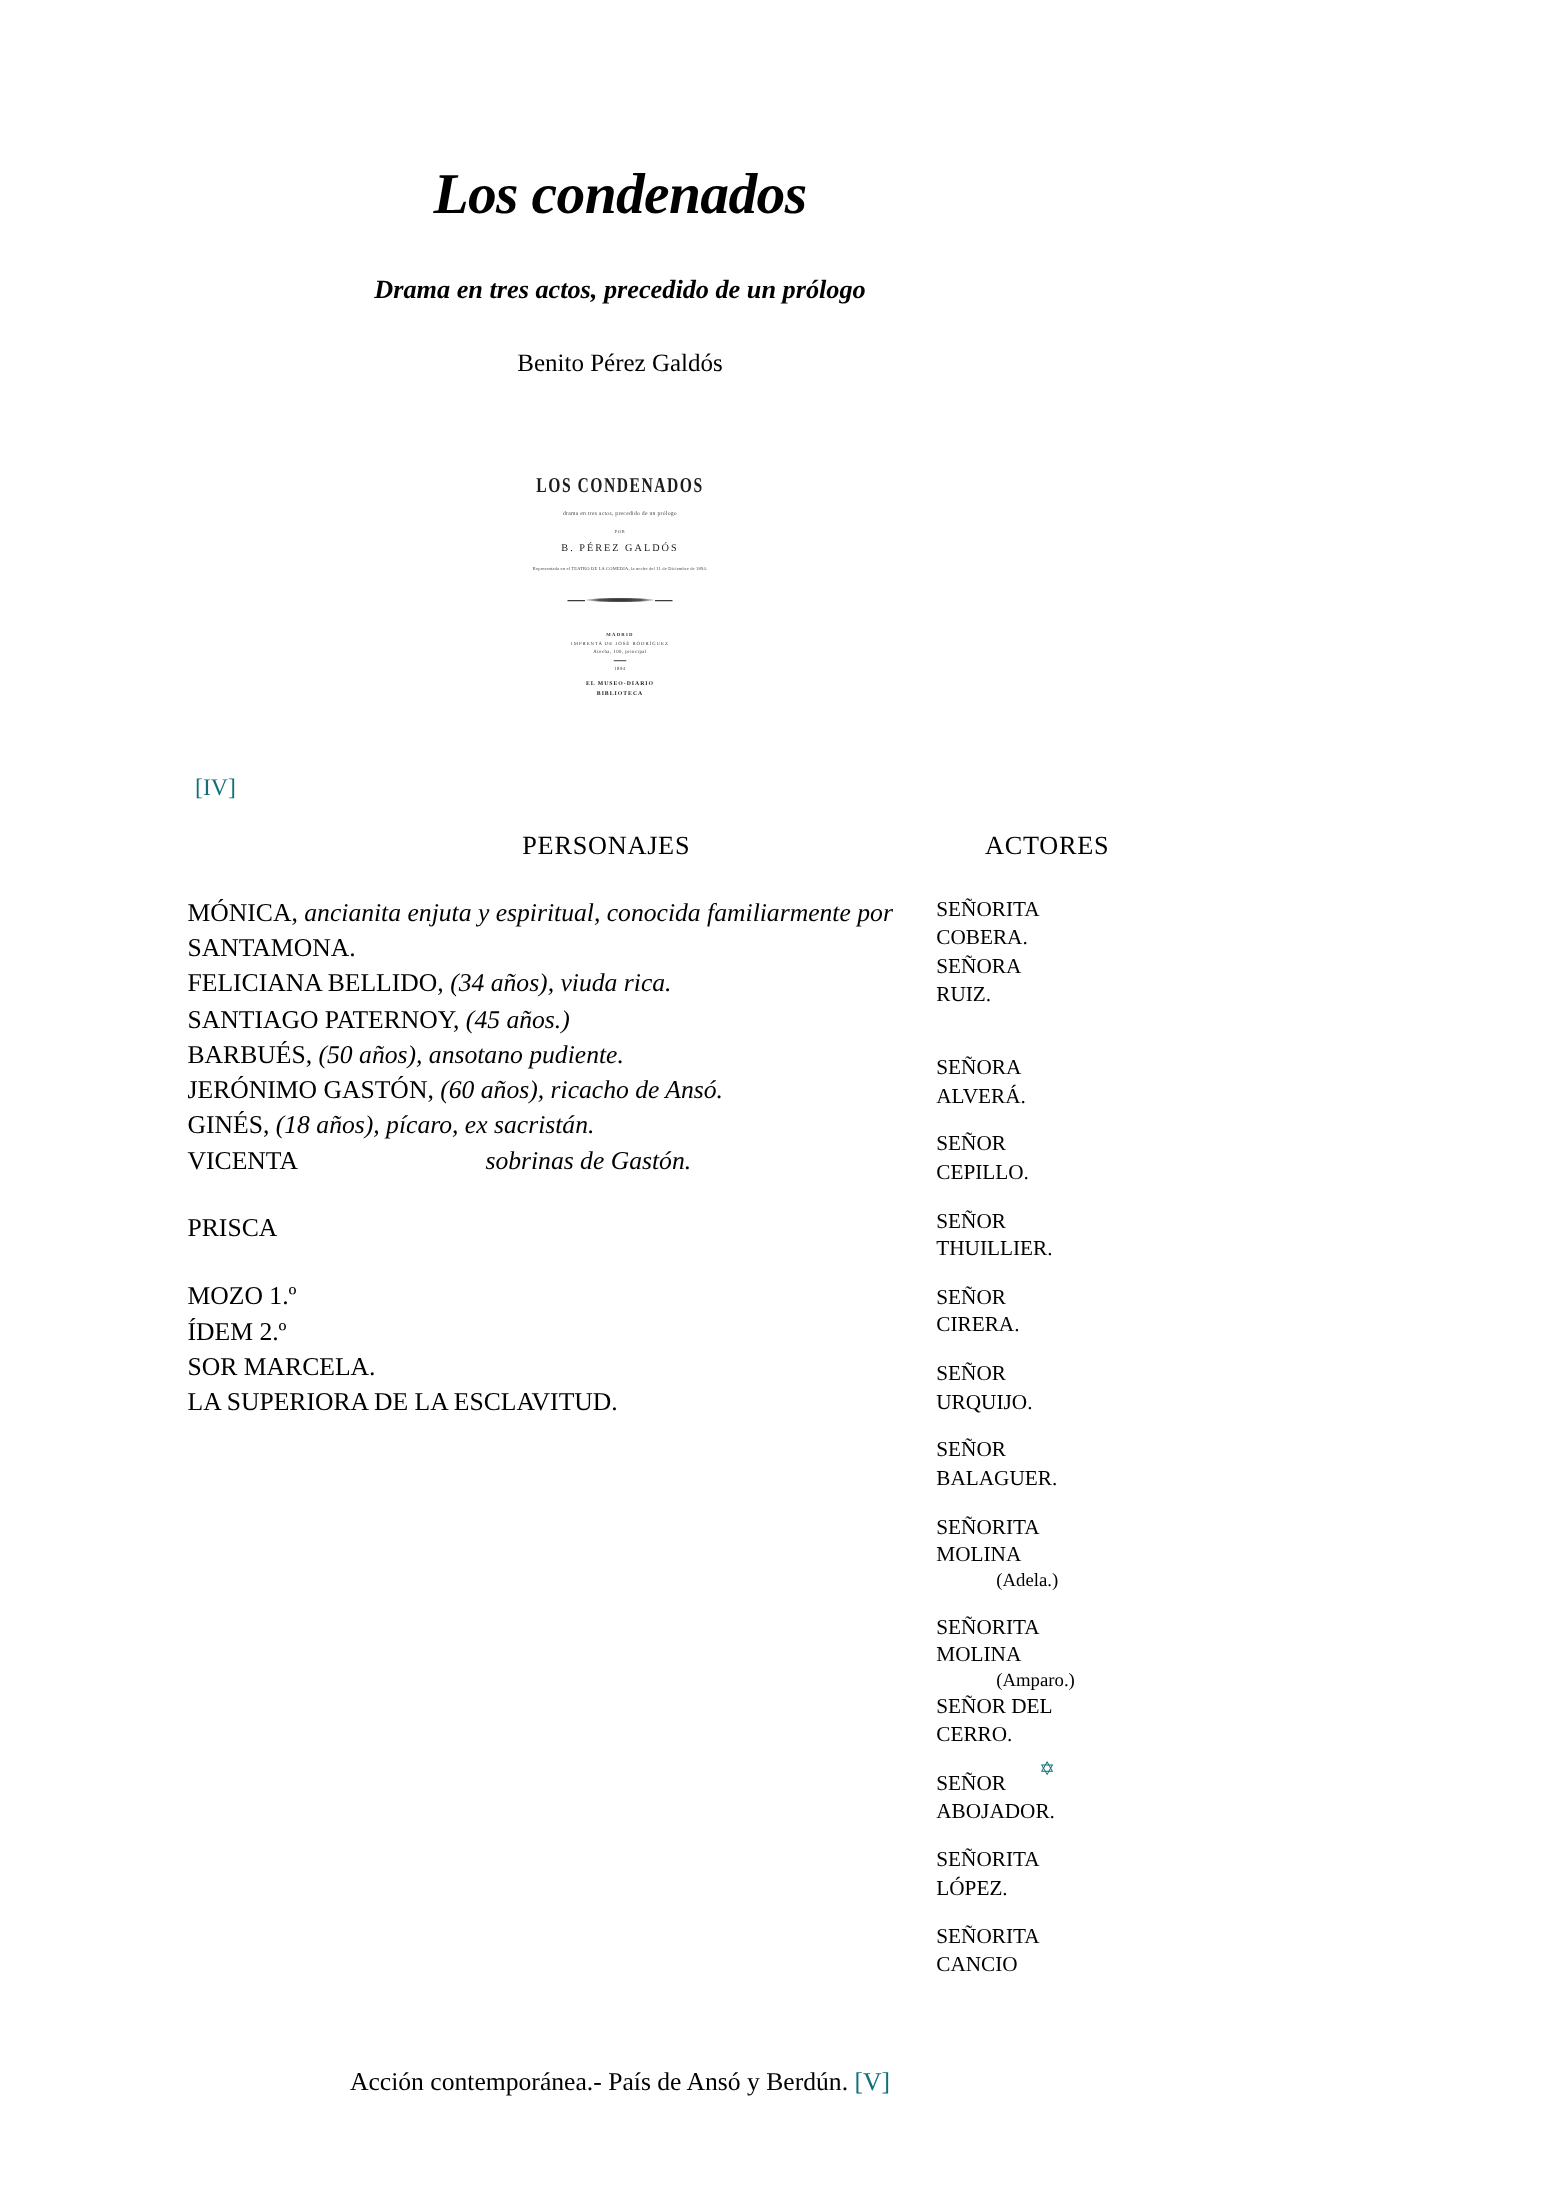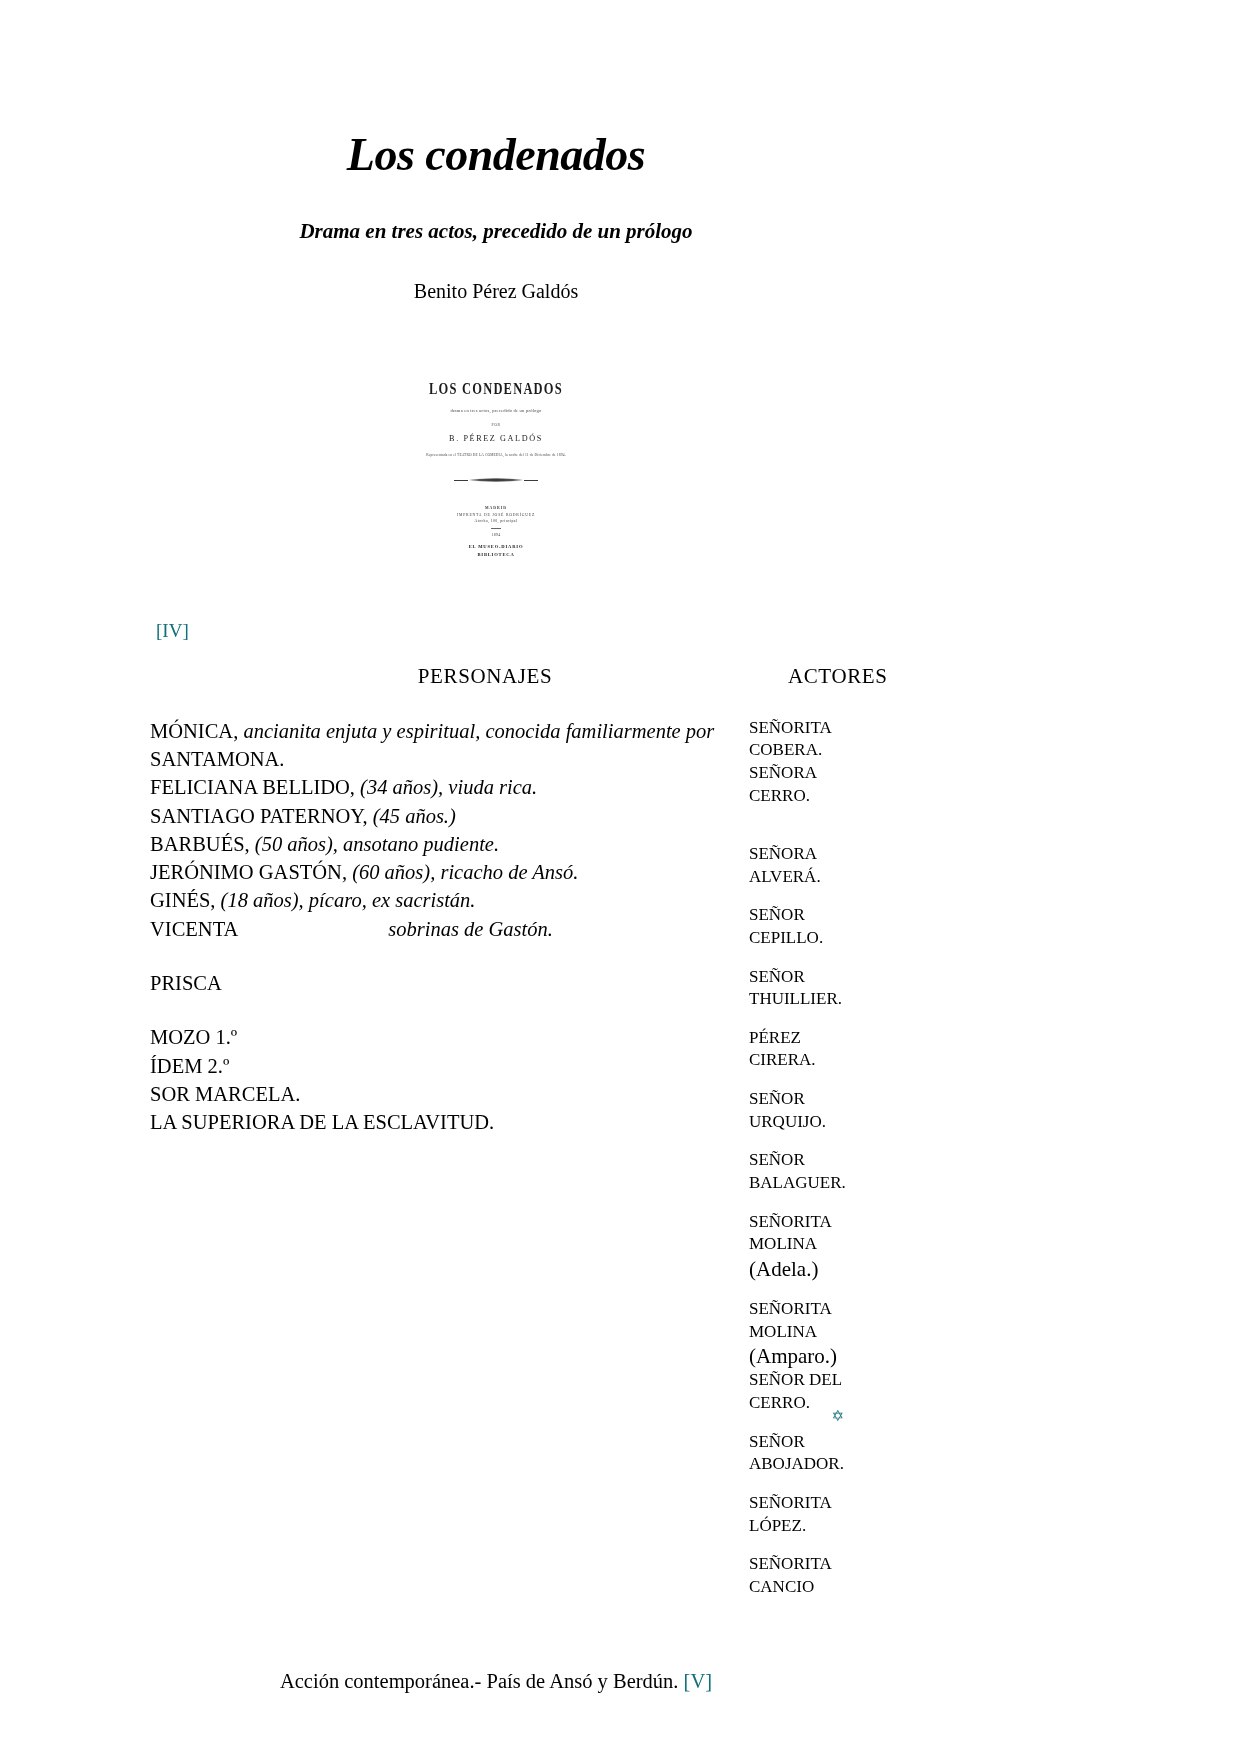--- a/index.html
+++ b/index.html
@@ -198,21 +198,21 @@
     line-height: 1.33;
     padding-left: 4px;
   }
   .char-line { white-space: normal; }
   .char-line .name { font-style: normal; }
   .char-line .desc { font-style: italic; }
   .gap-sm { height: 16px; }
   .gap-md { height: 26px; }
   .gap-lg { height: 36px; }
   .actor-line { }
-  .actor-line .sub { display: block; font-size: 21px; line-height: 1.25; }
+  .actor-line .sub { display: block; font-size: 15px; line-height: 1.25; margin-left: 48px; }
   .brace-desc {
     display: inline-block;
     padding-left: 150px;
     font-style: italic;
   }
 
   
   .closing {
     text-align: center;
     font-size: 20.5px;
@@ -313,29 +313,29 @@
         <div class="char-line">
           <span class="name">SOR MARCELA.</span>
         </div>
         <div class="char-line">
           <span class="name">LA SUPERIORA DE LA ESCLAVITUD.</span>
         </div>
       </div>
 
       <div class="col-right">
         <div class="actor-line">SEÑORITA COBERA.</div>
-        <div class="actor-line">SEÑORA CERRO.</div>
+        <div class="actor-line">SEÑORA RUIZ.</div>
         <div class="gap-lg"></div>
         <div class="actor-line">SEÑORA ALVERÁ.</div>
         <div class="gap-sm"></div>
         <div class="actor-line">SEÑOR CEPILLO.</div>
         <div class="gap-sm"></div>
         <div class="actor-line">SEÑOR THUILLIER.</div>
         <div class="gap-sm"></div>
-        <div class="actor-line">PÉREZ CIRERA.</div>
+        <div class="actor-line">SEÑOR CIRERA.</div>
         <div class="gap-sm"></div>
         <div class="actor-line">SEÑOR URQUIJO.</div>
         <div class="gap-sm"></div>
         <div class="actor-line">SEÑOR BALAGUER.</div>
         <div class="gap-sm"></div>
         <div class="actor-line">
           <span>SEÑORITA MOLINA</span>
           <span class="sub">(Adela.)</span>
         </div>
         <div class="gap-sm"></div>

